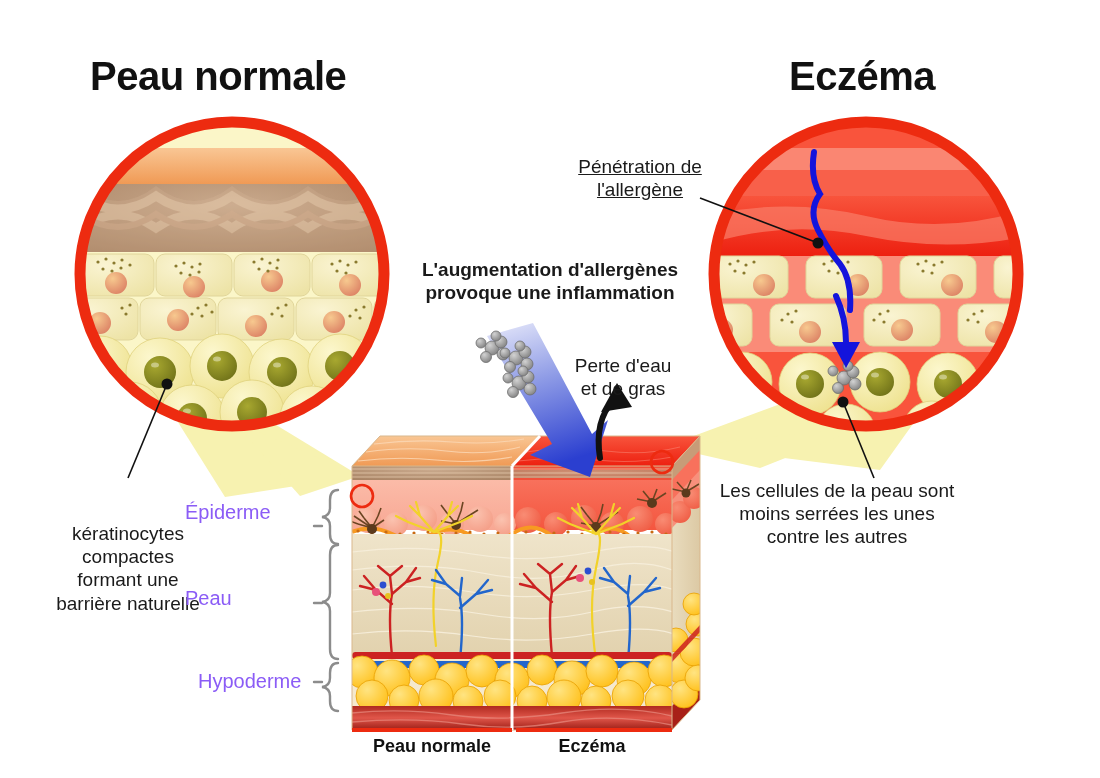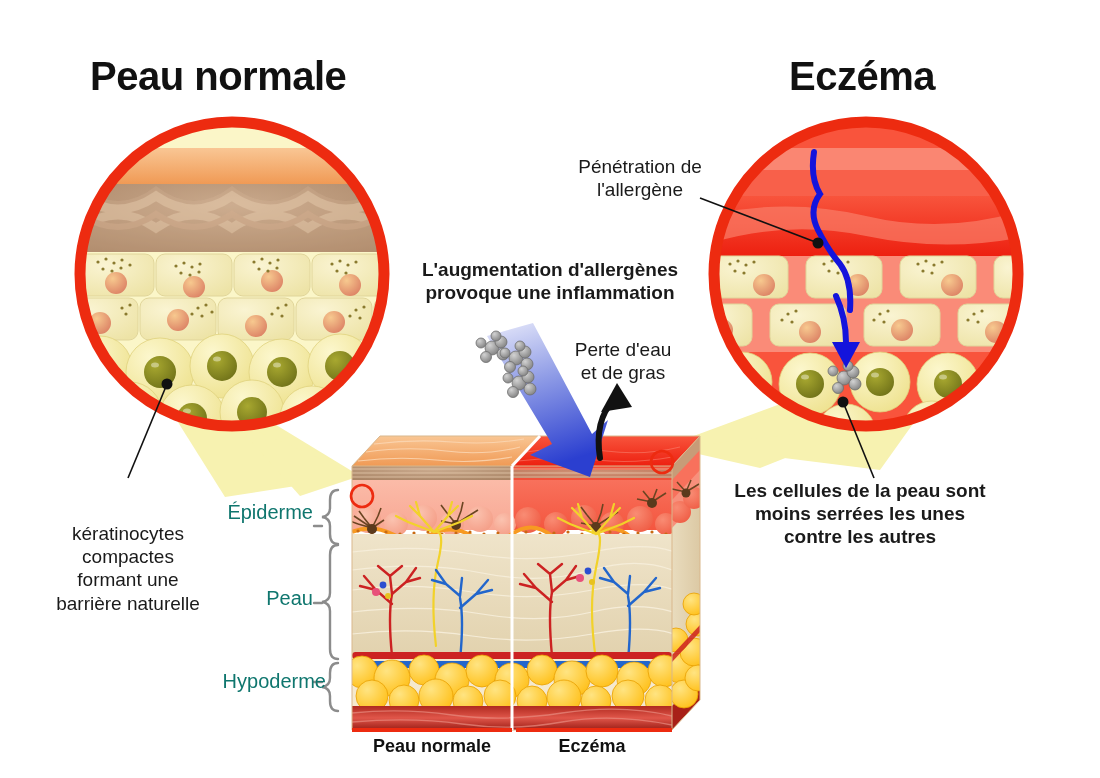--- a/index.html
+++ b/index.html
@@ -2,21 +2,21 @@
 <html><head>
 <meta charset="utf-8">
 <style>
   html,body{margin:0;padding:0;background:#ffffff;}
   body{width:1100px;height:778px;position:relative;overflow:hidden;
        font-family:"Liberation Sans","DejaVu Sans",sans-serif;color:#111;}
   .stage{position:absolute;inset:0;}
   .txt{position:absolute;white-space:pre-line;line-height:1.22;}
   .title{font-weight:bold;font-size:40px;letter-spacing:-0.5px;color:#111;}
   .note{font-size:19px;color:#1a1a1a;text-align:center;}
-  .layerlbl{font-size:20px;color:#0f766e;text-align:right;}
+  .layerlbl{font-size:20px;color:#8b5cf6;}
   .caption{font-weight:bold;font-size:18px;color:#111;}
   svg{position:absolute;left:0;top:0;overflow:visible;}
   .svgroot{width:1100px;height:778px;}
 </style>
 </head>
 <body>
 
 <div class="stage">
 
 <svg class="svgroot" viewBox="0 0 1100 778">
@@ -649,35 +649,35 @@
 
   <g>
     <rect x="352" y="728" width="160" height="4" fill="#ED2B10"></rect>
     <rect x="516" y="728" width="156" height="4" fill="#ED2B10"></rect>
   </g>
 </svg>
 
 <div class="txt title" style="left:90px;top:52px;">Peau normale</div>
 <div class="txt title" style="left:789px;top:52px;">Eczéma</div>
 
-<div class="txt note" style="left:545px;top:155px;width:190px;">Pénétration de
+<div class="txt note" style="left:545px;top:155px;width:190px;text-decoration:underline;">Pénétration de
 l'allergène</div>
 
 <div class="txt note" style="left:405px;top:258px;width:290px;font-weight:bold;">L'augmentation d'allergènes
 provoque une inflammation</div>
 
-<div class="txt note" style="left:553px;top:338px;width:140px;">Perte d'eau
+<div class="txt note" style="left:553px;top:354px;width:140px;">Perte d'eau
 et de gras</div>
 
 <div class="txt note" style="left:28px;top:483px;width:200px;margin-top:39px;">kératinocytes
 compactes
 formant une
 barrière naturelle</div>
 
-<div class="txt note" style="left:720px;top:479px;width:280px;font-weight:bold;">Les cellules de la peau sont
+<div class="txt note" style="left:697px;top:479px;width:280px;">Les cellules de la peau sont
 moins serrées les unes
 contre les autres</div>
 
 <div class="txt layerlbl" style="left:185px;top:500px;width:128px;">Épiderme</div>
 <div class="txt layerlbl" style="left:185px;top:586px;width:128px;">Peau</div>
 <div class="txt layerlbl" style="left:198px;top:669px;width:128px;">Hypoderme</div>
 
 <div class="txt caption" style="left:352px;top:736px;width:160px;text-align:center;">Peau normale</div>
 <div class="txt caption" style="left:512px;top:736px;width:160px;text-align:center;">Eczéma</div>
 

